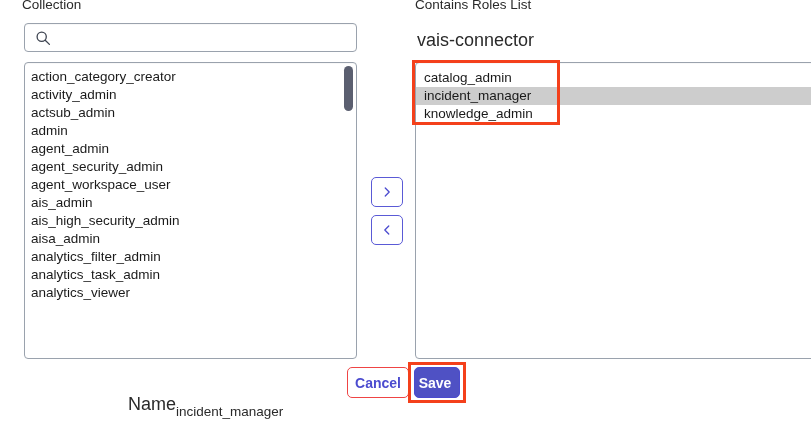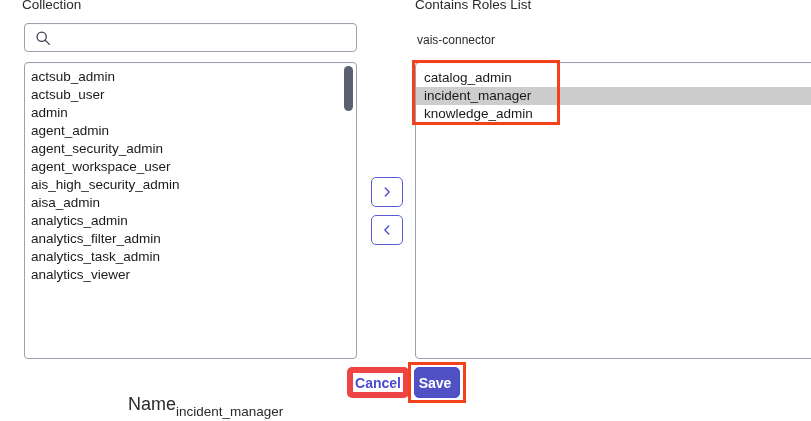--- a/index.html
+++ b/index.html
@@ -118,21 +118,21 @@
     left: 1px;
     top: 2px;
     width: 9px;
     height: 45px;
     border-radius: 5px;
     background: #5b5f70;
   }
 
   
   #right-col-label { left: 415px; top: -3px; }
-  #roles-sublabel  { left: 417px; top: 32px; font-size: 12px; }
+  #roles-sublabel  { left: 417px; top: 32px; font-size: 18px; }
 
   
   .xfer-btn {
     position: absolute;
     left: 371px;
     width: 32px;
     height: 30px;
     box-sizing: border-box;
     border: 1px solid #5a5ad6;
     border-radius: 5px;
@@ -160,21 +160,21 @@
     display: flex;
     align-items: center;
     justify-content: center;
     cursor: pointer;
     padding: 0 14px;
   }
   #cancel-button {
     left: 347px;
     top: 367px;
     width: 62px;
-    border: 6px solid #ef4444;
+    border: 1px solid #ef4444;
     background: #ffffff;
     color: #4b4bcf;
   }
   #save-button {
     left: 414px;
     top: 367px;
     width: 46px;
     border: 1px solid #4b4bcf;
     background: #4f51c4;
     color: #ffffff;
@@ -206,29 +206,30 @@
     <svg viewBox="0 0 16 16" width="16" height="16" aria-hidden="true">
       <circle cx="6.7" cy="6.7" r="4.6" fill="none" stroke="#3d4350" stroke-width="1.3"></circle>
       <line x1="10.2" y1="10.2" x2="14.4" y2="14.4" stroke="#3d4350" stroke-width="1.3" stroke-linecap="round"></line>
     </svg>
   </span>
   <input type="text" value="" placeholder="" style="">
 </div>
 
 <div class="listbox" id="collection-listbox">
   <div class="list-scroll" id="collection-options">
+      <div class="opt">action_category_creator</div>
+      <div class="opt">activity_admin</div>
       <div class="opt">actsub_admin</div>
-      <div class="opt">actsub_user</div>
       <div class="opt">admin</div>
       <div class="opt">agent_admin</div>
       <div class="opt">agent_security_admin</div>
       <div class="opt">agent_workspace_user</div>
+      <div class="opt">ais_admin</div>
       <div class="opt">ais_high_security_admin</div>
       <div class="opt">aisa_admin</div>
-      <div class="opt">analytics_admin</div>
       <div class="opt">analytics_filter_admin</div>
       <div class="opt">analytics_task_admin</div>
       <div class="opt">analytics_viewer</div>
     </div>
   <div class="scrollbar-track">
     <div class="scrollbar-thumb"></div>
   </div>
 </div>
 
 <div class="xfer-btn" id="xfer-right">

